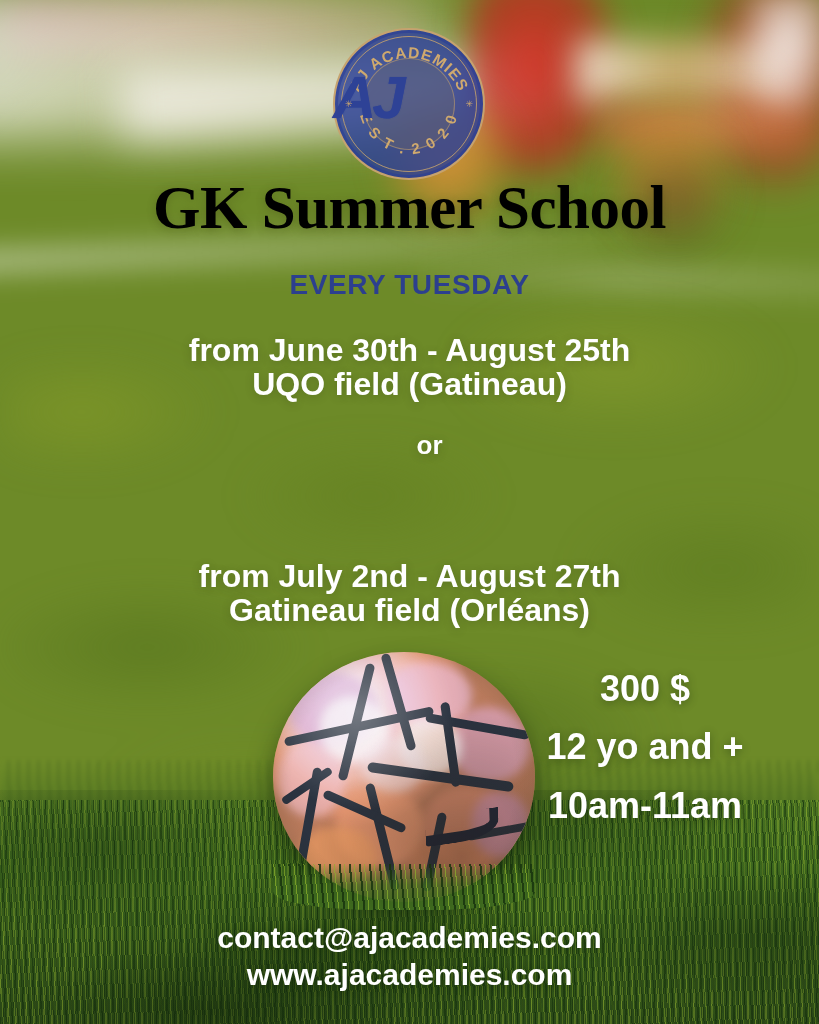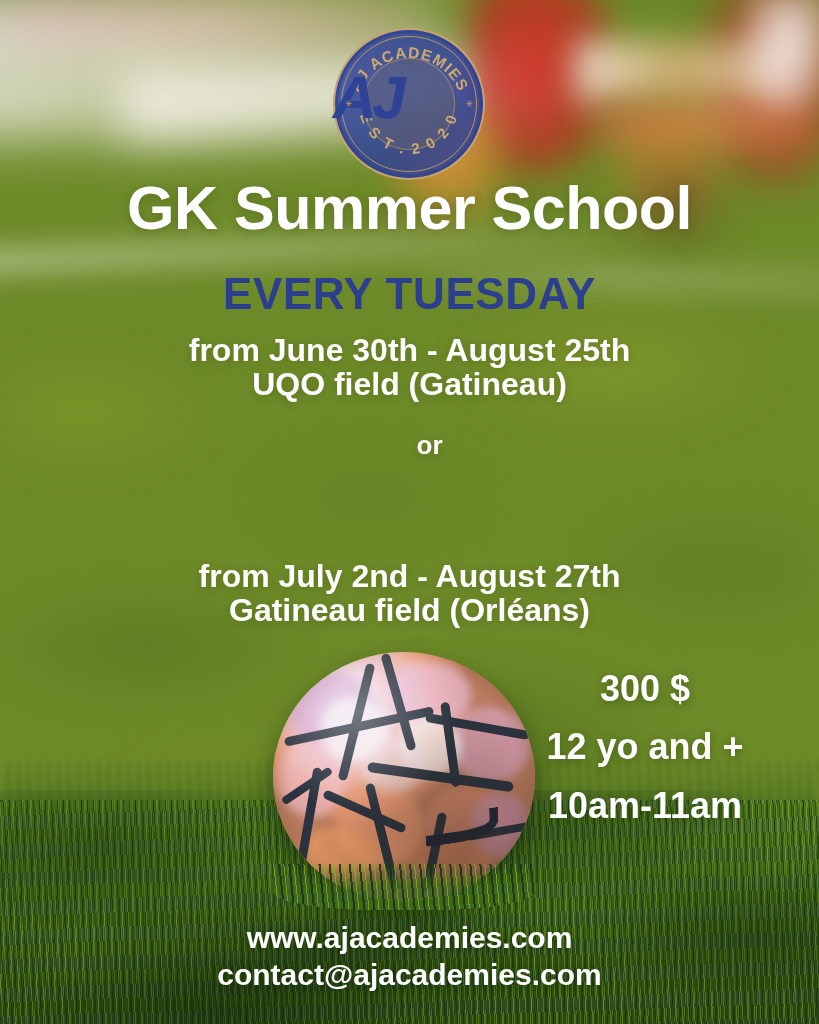--- a/index.html
+++ b/index.html
@@ -328,28 +328,29 @@
   .star-l { left: 12px; }
   .star-r { right: 12px; }
 
   
   .txt { position: absolute; width: 100%; text-align: center; }
 
   #title {
     top: 176px;
     font-size: 61px;
     font-weight: 700;
-    color: #ffffff;
+    color: #000000;
     letter-spacing: -0.5px;
     line-height: 1.06;
     text-shadow: 0 2px 10px rgba(60,60,20,0.30);
+    font-family: Liberation Serif, serif;
   }
 
   .day {
-    font-size: 44px;
+    font-size: 28px;
     font-weight: 700;
     color: #2c3f8e;
     letter-spacing: 0.6px;
     line-height: 1.1;
   }
   #day1 { top: 270px; }
   #day2 { top: 494px; }
 
   .block {
     font-size: 32px;
@@ -490,17 +491,17 @@
     <div>Gatineau field (Orléans)</div>
   </div>
 
   <div id="price">
     <div>300 $</div>
     <div>12 yo and +</div>
     <div>10am-11am</div>
   </div>
 
   <div class="txt" id="footer">
+    <div>contact@ajacademies.com</div>
     <div>www.ajacademies.com</div>
-    <div>contact@ajacademies.com</div>
   </div>
 
 </div>
 
 </body></html>

